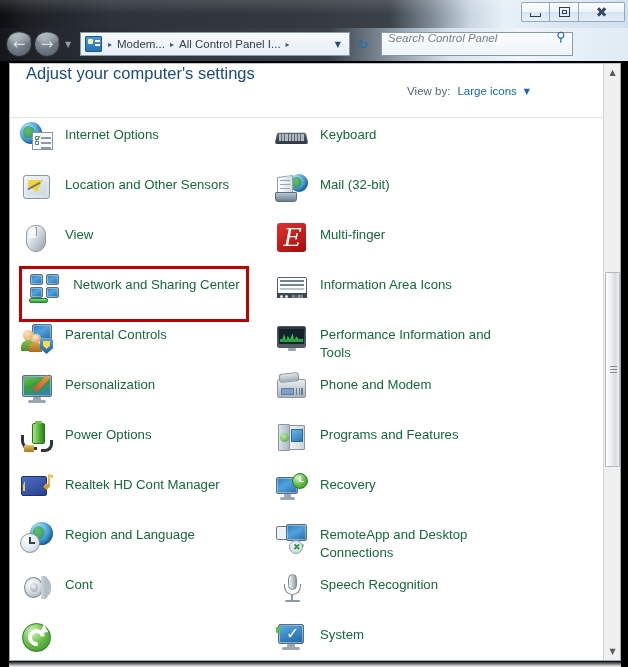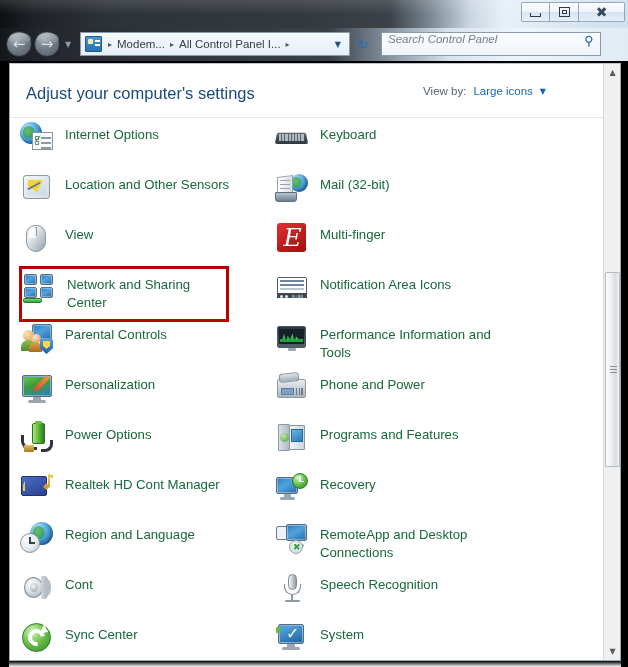--- a/index.html
+++ b/index.html
@@ -94,24 +94,24 @@
   }
   .crumb-sep { color: #4a5560; font-size: 8px; padding: 0 3px; font-family: "DejaVu Sans", sans-serif; }
   #crumb-drop { margin-left: auto; color: #1f4e79; font-size: 8px; padding-right: 6px; font-family: "DejaVu Sans", sans-serif; }
 
   #refreshbtn {
     position: absolute; left: 352px; top: 5px; width: 22px; height: 22px;
     display: flex; align-items: center; justify-content: center;
     color: #1c6fc0; font-size: 14px; font-family: "DejaVu Sans", sans-serif;
   }
   #searchbox {
-    position: absolute; left: 381px; top: 4px; width: 220px; height: 24px;
+    position: absolute; left: 381px; top: 4px; width: 192px; height: 24px;
     background: linear-gradient(to bottom, #fbfdff, #eef4fa);
     border: 1px solid #8a9aa8;
-    display: flex; align-items: flex-start; padding: 0 6px;
+    display: flex; align-items: flex-end; padding: 11px 6px;
   }
   #searchbox input {
     border: none; outline: none; background: transparent;
     font-family: "Liberation Sans", sans-serif;
     font-size: 11.5px; font-style: italic; color: #6a7580;
     flex: 1 1 auto; width: 100%;
   }
   #searchbox input::placeholder { color: #767f89; font-style: italic; opacity: 1; }
   #search-icon { color: #1f5fa8; font-size: 13px; font-family: "DejaVu Sans", sans-serif; transform: scaleX(-1); }
 
@@ -123,24 +123,24 @@
     border-top: 1px solid #b9c5d0;
     overflow: hidden;
   }
   #header {
     position: absolute; left: 0; top: 0; width: 610px; height: 54px;
     background: #fff;
     border-bottom: 1px solid #dfe6ec;
   }
   #page-title {
     position: absolute; left: 16px; top: 0;
-    font-size: 16.5px; color: #1a4a80; font-weight: normal; margin-top: 20px;
+    font-size: 16.5px; color: #1a4a80; font-weight: normal;
   }
   #viewby-wrap {
-    position: absolute; right: 74px; top: 21px;
+    position: absolute; right: 90px; top: 21px;
     display: flex; align-items: center; gap: 7px;
   }
   #viewby-label { font-size: 11.5px; color: #56616b; }
   #viewby-value { font-size: 11.5px; color: #1766b5; cursor: pointer; }
   #viewby-caret { font-size: 8px; color: #1766b5; font-family: "DejaVu Sans", sans-serif; }
 
   #items {
     position: absolute; left: 0; top: 55px; width: 592px; height: 543px;
     background: #fff;
   }
@@ -160,21 +160,21 @@
   }
   .item-label {
     font-size: 13.2px; color: #17683a;
     line-height: 18px; padding-top: 7px;
     max-width: 182px;
   }
   .item.highlighted {
     outline: 3px solid #bb0000;
     outline-offset: 0;
     margin-left: 2px;
-    width: 204px;
+    width: 224px;
     justify-content: center;
   }
   .globe {
     position: absolute; border-radius: 50%;
     background: radial-gradient(circle at 33% 28%, #bfe6fb 0%, #5fb4e6 35%, #2e7fc0 70%, #1d5a91 100%);
     box-shadow: inset -2px -2px 3px rgba(0,0,0,0.22);
   }
   .globe:after {
     content: ""; position: absolute; left: 12%; top: 18%; width: 55%; height: 60%;
     background: radial-gradient(ellipse at 40% 40%, rgba(90,190,90,0.95) 0%, rgba(50,150,60,0.7) 60%, transparent 75%);
@@ -381,21 +381,20 @@
               <div style="position:absolute;left:26px;top:9px;width:5px;height:15px;border-radius:0 50% 50% 0;background:#b4bec6"></div>
             </div>
             <div class="item-label">Cont</div>
           </div>
           <div class="item">
             <div class="item-icon">
               <div style="position:absolute;left:2px;top:2px;width:29px;height:29px;border-radius:50%;background:radial-gradient(circle at 35% 28%,#d6f5c0,#6fc24a 45%,#2f8a27 100%);border:1px solid #2a7a24"></div>
               <div style="position:absolute;left:8px;top:8px;width:17px;height:17px;border-radius:50%;border:4px solid #ffffff;border-right-color:transparent;transform:rotate(35deg)"></div>
               <div style="position:absolute;left:20px;top:6px;width:0;height:0;border-left:5px solid transparent;border-right:5px solid transparent;border-bottom:7px solid #ffffff;transform:rotate(115deg)"></div>
             </div>
-            <div class="item-label">Sync Center</div>
           </div>
         </div>
       <div class="column" id="col-right">
           <div class="item">
             <div class="item-icon">
               <div style="position:absolute;left:1px;top:11px;width:31px;height:12px;background:linear-gradient(to bottom,#5d6972,#2e3740);border-radius:2px;transform:perspective(30px) rotateX(22deg)"></div>
               <div style="position:absolute;left:4px;top:13px;width:25px;height:7px;background:repeating-linear-gradient(to right,#cfd6dc 0 2.2px,#5a666f 2.2px 3.2px);opacity:0.8"></div>
             </div>
             <div class="item-label">Keyboard</div>
           </div>
@@ -416,39 +415,39 @@
             <div class="item-label">Multi-finger</div>
           </div>
           <div class="item">
             <div class="item-icon">
               <div style="position:absolute;left:2px;top:6px;width:30px;height:21px;border:1.6px solid #54616d;border-radius:2px;background:#ffffff"></div>
               <div style="position:absolute;left:5px;top:9px;width:24px;height:2px;background:#6f8498;box-shadow:0 4px 0 #6f8498,0 8px 0 #b9c6d2"></div>
               <div style="position:absolute;left:2px;top:22px;width:30px;height:5px;background:#3c4752"></div>
               <div style="position:absolute;left:5px;top:23.5px;width:3px;height:3px;border-radius:50%;background:#d9e3ec;box-shadow:5px 0 0 #d9e3ec"></div>
               <div style="position:absolute;left:17px;top:22.5px;color:#d9e3ec;font-size:4.5px;font-family:'DejaVu Sans Mono',monospace">0:00</div>
             </div>
-            <div class="item-label">Notification Area Icons</div>
+            <div class="item-label">Information Area Icons</div>
           </div>
           <div class="item">
             <div class="item-icon">
               <div style="position:absolute;left:2px;top:5px;width:29px;height:22px;border:1.6px solid #4d5a66;border-radius:2px;background:linear-gradient(to bottom,#2c3640,#545f69)"></div>
               <div style="position:absolute;left:4px;top:8px;width:25px;height:15px;background:#16202a"></div>
               <div style="position:absolute;left:5px;top:11px;width:23px;height:10px;background:linear-gradient(to bottom,#46e06a,#1f9c3c);clip-path:polygon(0 70%,10% 72%,18% 20%,26% 85%,34% 40%,44% 75%,54% 15%,62% 80%,72% 45%,82% 72%,100% 68%,100% 100%,0 100%)"></div>
               <div class="mon-stand" style="left:13px;top:27px;width:8px;height:3px"></div>
             </div>
             <div class="item-label">Performance Information and Tools</div>
           </div>
           <div class="item">
             <div class="item-icon">
               <div style="position:absolute;left:2px;top:8px;width:29px;height:19px;background:linear-gradient(to bottom,#e8edf1,#aab5bf);border:1px solid #8c97a1;border-radius:2px"></div>
               <div style="position:absolute;left:4px;top:2px;width:20px;height:9px;background:linear-gradient(to bottom,#dfe6eb,#9fabb5);border:1px solid #8c97a1;border-radius:3px;transform:rotate(-6deg)"></div>
               <div style="position:absolute;left:6px;top:17px;width:13px;height:7px;background:#7f9ec2;border:1px solid #5e7fa5"></div>
               <div style="position:absolute;left:21px;top:17px;width:8px;height:7px;background:repeating-linear-gradient(to right,#6e7b86 0 1.4px,transparent 1.4px 2.6px)"></div>
             </div>
-            <div class="item-label">Phone and Power</div>
+            <div class="item-label">Phone and Modem</div>
           </div>
           <div class="item">
             <div class="item-icon">
               <div style="position:absolute;left:3px;top:3px;width:12px;height:27px;background:linear-gradient(to right,#d9e1e8,#aeb9c3);border:1px solid #8b96a0;border-radius:1px"></div>
               <div style="position:absolute;left:14px;top:4px;width:16px;height:25px;background:linear-gradient(to right,#f2f5f8,#cdd6de);border:1px solid #8b96a0;border-radius:1px"></div>
               <div style="position:absolute;left:16px;top:8px;width:12px;height:13px;background:linear-gradient(150deg,#67b7e8,#2d78b8);border:1px solid #246a9e"></div>
               <div style="position:absolute;left:5px;top:12px;width:9px;height:9px;border-radius:50%;background:radial-gradient(circle at 35% 30%,#bfe9a4,#4aa13c)"></div>
             </div>
             <div class="item-label">Programs and Features</div>
           </div>

